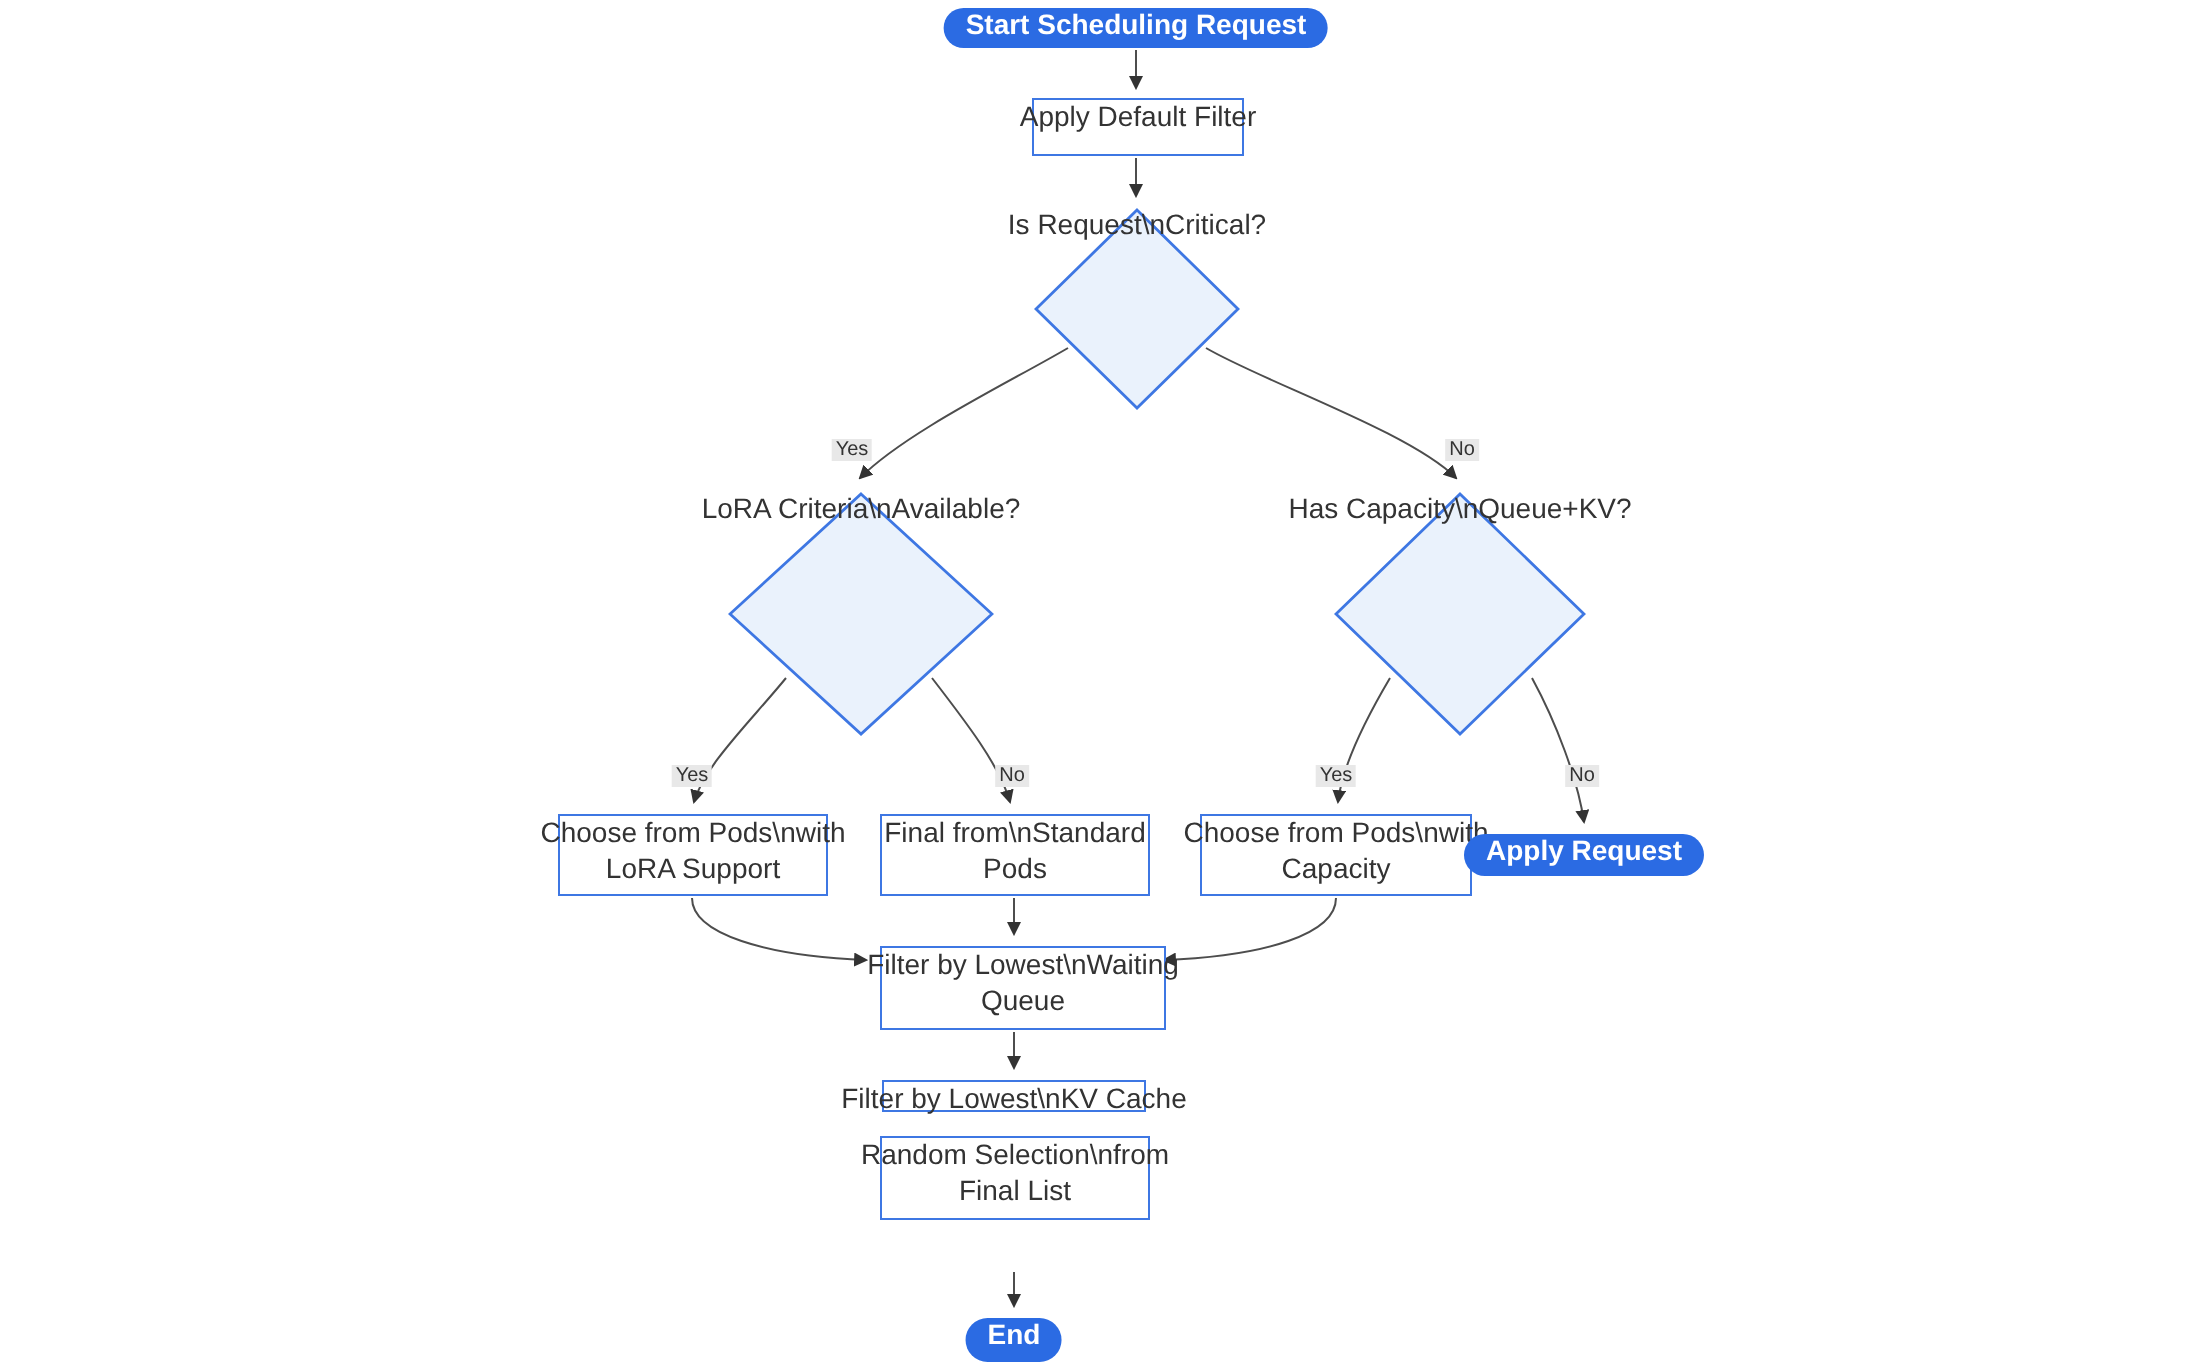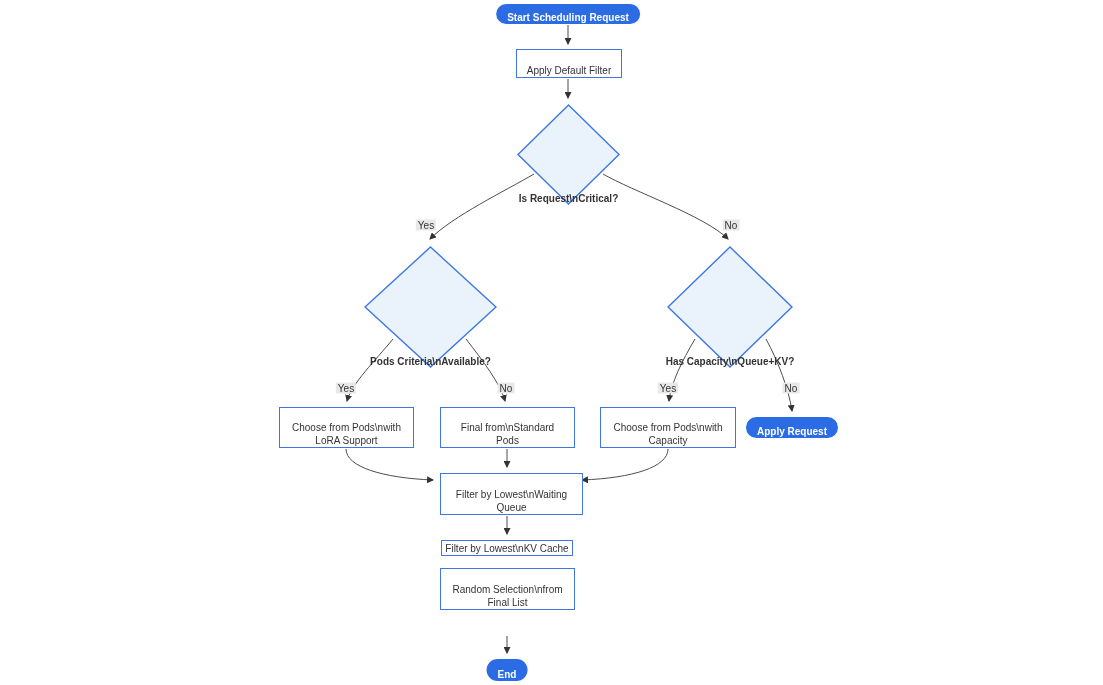--- a/index.html
+++ b/index.html
@@ -10,30 +10,30 @@
   }
   html,body{margin:0;padding:0;background:var(--background);}
   .canvas{
     position:relative; width:1103px; height:685px; overflow:hidden;
     background:var(--background);
     font-family:"Liberation Sans","DejaVu Sans",sans-serif;
     color:var(--node-text);
   }
   svg.edges{position:absolute;left:0;top:0;}
   svg.edges path.flow{fill:none;stroke:var(--edge-stroke);stroke-width:1;marker-end:url(#arrowhead);}
-  .node{position:absolute;display:flex;flex-direction:column;align-items:center;justify-content:flex-end;
-        text-align:center;font-size:10px;line-height:1.25;box-sizing:border-box;}
+  .node{position:absolute;display:flex;flex-direction:column;align-items:center;justify-content:flex-start;
+        text-align:center;font-size:14px;line-height:1.25;box-sizing:border-box;}
   .node .line{display:block;white-space:nowrap;}
   .rect{background:var(--node-fill);border:1.3px solid var(--node-border);}
   .pill{background:var(--pill-fill);color:var(--pill-text);font-weight:700;
         border-radius:999px;padding:0 11px;white-space:nowrap;transform:translateX(-50%);width:auto;}
   .diamond{background:transparent;}
   .diamond svg{position:absolute;left:0;top:0;width:100%;height:100%;}
   .diamond polygon{fill:var(--decision-fill);stroke:var(--node-border);stroke-width:1.4;}
-  .diamond .label{position:relative;z-index:1;white-space:nowrap;font-weight:bold;}
+  .diamond .label{position:relative;z-index:1;white-space:nowrap;}
   .edge-label{position:absolute;transform:translate(-50%,-50%);background:var(--edge-label-bg);
         font-size:10px;padding:0 2px;color:var(--node-text);z-index:2;}
 </style>
 </head>
 <body>
 
 <div class="canvas">
 
   <svg class="edges" width="1103" height="685" viewBox="0 0 1103 685">
     <defs>
@@ -76,21 +76,21 @@
     <svg viewBox="0 0 103 101" preserveAspectRatio="none">
       <polygon points="51.5,1 102,50.5 51.5,100 1,50.5"></polygon>
     </svg>
     <div class="label">Is Request\nCritical?</div>
   </div>
 
   <div class="node diamond" style="left:364px;top:246px;width:133px;height:122px">
     <svg viewBox="0 0 133 122" preserveAspectRatio="none">
       <polygon points="66.5,1 132,61 66.5,121 1,61"></polygon>
     </svg>
-    <div class="label">Pods Criteria\nAvailable?</div>
+    <div class="label">LoRA Criteria\nAvailable?</div>
   </div>
 
   <div class="node diamond" style="left:667px;top:246px;width:126px;height:122px">
     <svg viewBox="0 0 126 122" preserveAspectRatio="none">
       <polygon points="63,1 125,61 63,121 1,61"></polygon>
     </svg>
     <div class="label">Has Capacity\nQueue+KV?</div>
   </div>
 
   <div class="node rect" style="left:279px;top:407px;width:135px;height:41px">

